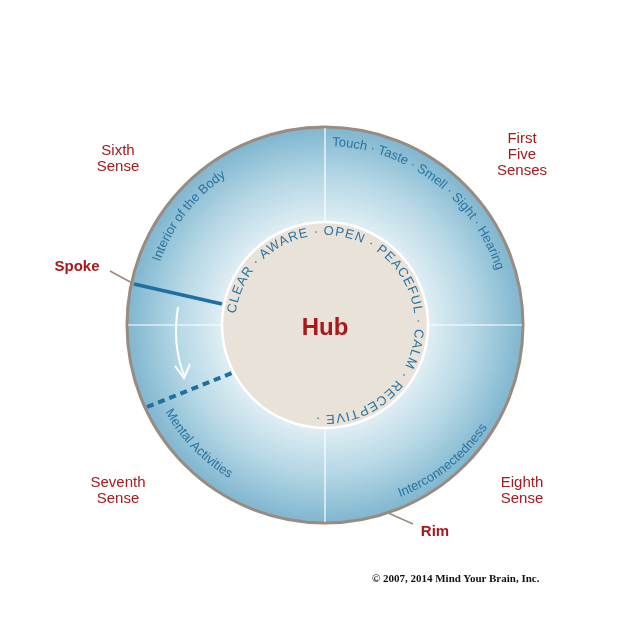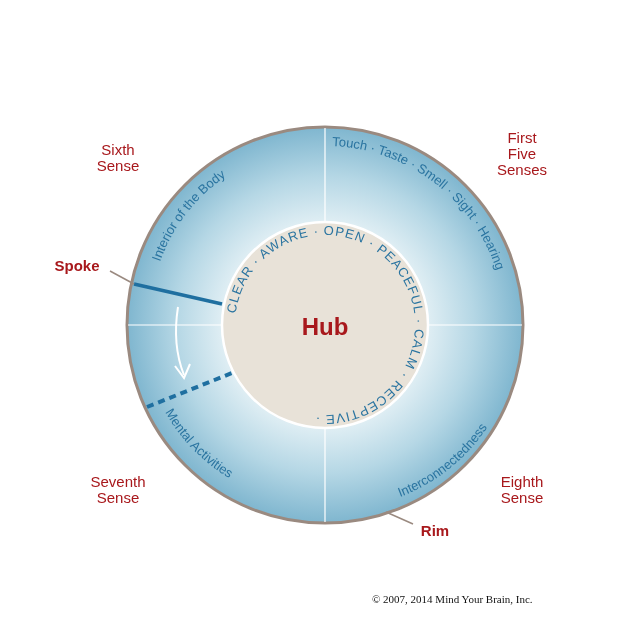--- a/index.html
+++ b/index.html
@@ -1,21 +1,21 @@
 <!DOCTYPE html>
 <html><head>
 <meta charset="utf-8">
 <style>
   html, body { margin: 0; padding: 0; background: #ffffff; }
   body { width: 640px; height: 640px; position: relative; overflow: hidden; font-family: "Liberation Sans", sans-serif; }
   svg { position: absolute; left: 0; top: 0; }
   .label-red { fill: #a8181c; font-family: "Liberation Sans", sans-serif; }
   .ring-text { fill: #2a74a0; font-family: "Liberation Sans", sans-serif; font-size: 13px; }
   .hub-text { fill: #2a74a0; font-family: "Liberation Sans", sans-serif; font-size: 13px; letter-spacing: 1px; }
-  .copyright { position: absolute; left: 372px; top: 593px; font-family: "Liberation Serif", serif; font-size: 11px; color: #111; }
+  .copyright { position: absolute; left: 372px; top: 572px; font-family: "Liberation Serif", serif; font-size: 11px; color: #111; font-weight: bold; }
 </style>
 </head>
 <body>
 
 <svg width="640" height="640" viewBox="0 0 640 640">
   <defs>
     <radialGradient id="ringGrad" cx="325" cy="325" r="198" gradientUnits="userSpaceOnUse">
       <stop offset="0.5" stop-color="#e3f0f5"></stop>
       <stop offset="0.75" stop-color="#b5d7e5"></stop>
       <stop offset="1" stop-color="#7fb6cf"></stop>

